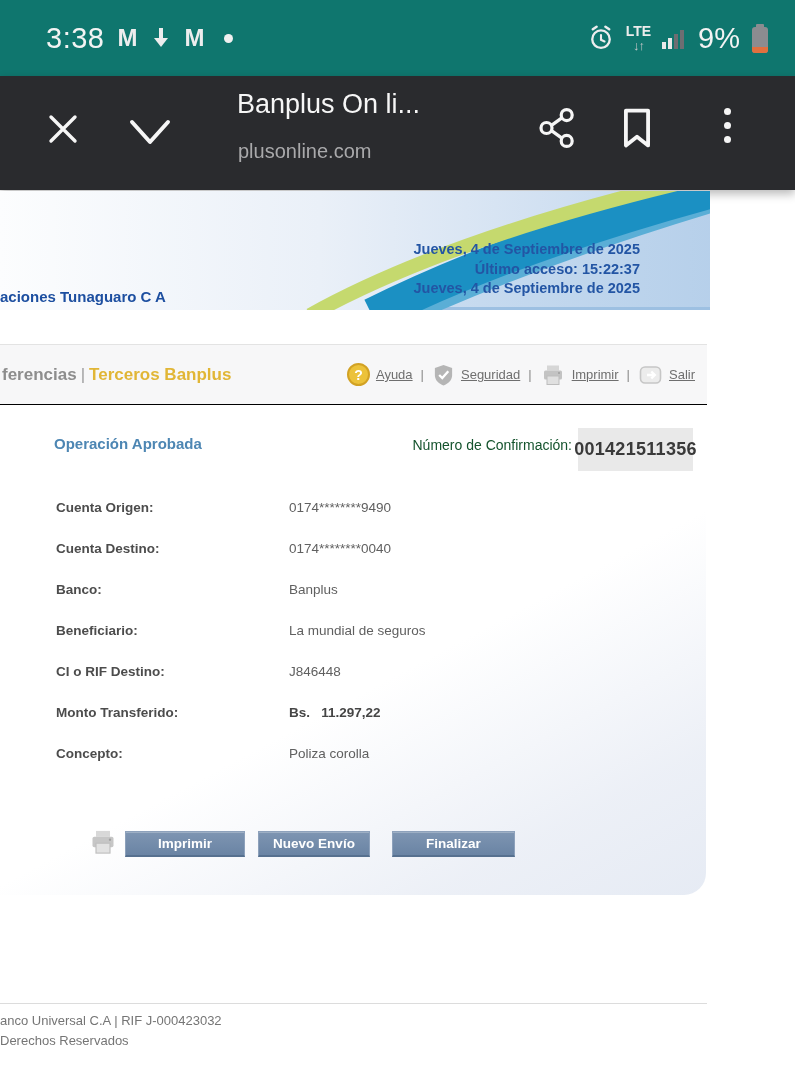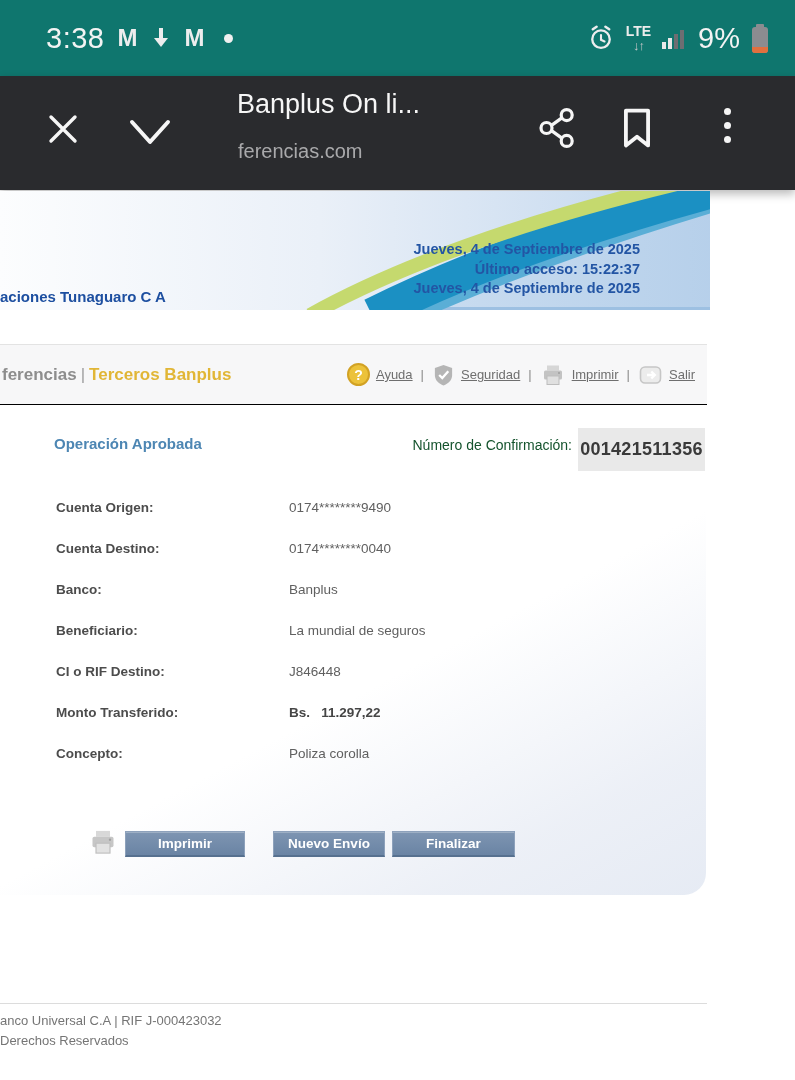--- a/index.html
+++ b/index.html
@@ -69,40 +69,40 @@
 
   
   .bottom-panel {
     position:absolute; left:0; top:468px; width:706px; height:427px;
     background:linear-gradient(152deg, rgba(255,255,255,0) 52%, rgba(233,237,245,0.85) 82%, #e6ebf4 100%);
     border-radius:0 0 22px 0;
   }
   .op-status { position:absolute; left:54px; top:435px; font-size:15px; font-weight:700; color:#4d86b3; }
   .conf-label { position:absolute; right:223px; top:437px; font-size:14px; color:#14532d; }
   .conf-box {
-    position:absolute; left:578px; top:428px; width:127px; height:43px; background:#e9e9e9;
+    position:absolute; left:578px; top:428px; width:115px; height:43px; background:#e9e9e9;
     display:flex; align-items:center; justify-content:center;
     font-size:18px; font-weight:700; color:#3a3a3a; letter-spacing:0.3px;
   }
   .frow { position:absolute; left:0; width:707px; height:22px; }
   .flabel { position:absolute; left:56px; top:0; font-size:13.5px; font-weight:700; color:#4c4c4c; }
   .fvalue { position:absolute; left:289px; top:0; font-size:13.5px; color:#606060; white-space:pre; }
   .frow.bold-val .fvalue { font-weight:700; color:#454545; }
 
   
   .print-big { position:absolute; left:89px; top:828px; }
   .act-btn {
     position:absolute; top:831px; height:26px;
     background:linear-gradient(#7e95b2, #6a84a4); border:1px solid #8da1bb; border-bottom:2px solid #56708f;
     color:#ffffff; font-weight:700; font-size:13.5px; font-family:"Liberation Sans",sans-serif;
     display:flex; align-items:center; justify-content:center; cursor:pointer;
     box-shadow:inset 0 1px 0 rgba(255,255,255,0.25);
   }
   .btn-imprimir { left:125px; width:120px; }
-  .btn-nuevo { left:273px; width:112px; }
+  .btn-nuevo { left:258px; width:112px; }
   .btn-finalizar { left:392px; width:123px; }
 
   
   .footer-rule { position:absolute; left:0; top:1003px; width:707px; height:1px; background:#dcdcdc; }
   .footer-l1 { position:absolute; left:0; top:1013px; font-size:13px; color:#757575; white-space:nowrap; }
   .footer-l2 { position:absolute; left:0; top:1033px; font-size:13px; color:#757575; white-space:nowrap; }
 </style>
 </head>
 <body>
 
@@ -145,21 +145,21 @@
   </div>
 
   <div class="browser-bar">
     <svg class="bb-close" width="38" height="38" viewBox="0 0 38 38">
       <path d="M7 7 L31 31 M31 7 L7 31" stroke="#f6f6f6" stroke-width="3.4" stroke-linecap="round" fill="none"></path>
     </svg>
     <svg class="bb-chevron" width="48" height="30" viewBox="0 0 48 30">
       <path d="M6 4 L24 24 L42 4" stroke="#f6f6f6" stroke-width="4" stroke-linecap="round" stroke-linejoin="round" fill="none"></path>
     </svg>
     <div class="bb-title">Banplus On li...</div>
-    <div class="bb-url">ferencias.com</div>
+    <div class="bb-url">plusonline.com</div>
     <svg class="bb-share" width="40" height="42" viewBox="0 0 24 26">
       <circle cx="18" cy="5" r="3.4" fill="none" stroke="#f6f6f6" stroke-width="2"></circle>
       <circle cx="5.5" cy="13" r="3.4" fill="none" stroke="#f6f6f6" stroke-width="2"></circle>
       <circle cx="18" cy="21" r="3.4" fill="none" stroke="#f6f6f6" stroke-width="2"></circle>
       <path d="M8.6 11.4 L15 6.7 M8.6 14.6 L15 19.3" stroke="#f6f6f6" stroke-width="2" fill="none"></path>
     </svg>
     <svg class="bb-bookmark" width="38" height="46" viewBox="0 0 24 28">
       <path d="M5 3 H19 V25 L12 19.5 L5 25 Z" fill="none" stroke="#f6f6f6" stroke-width="2.4" stroke-linejoin="round"></path>
     </svg>
     <div class="bb-menu">

